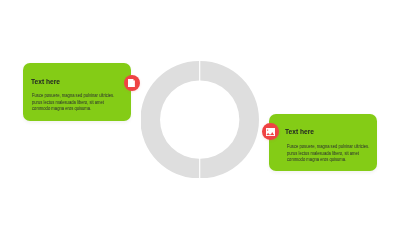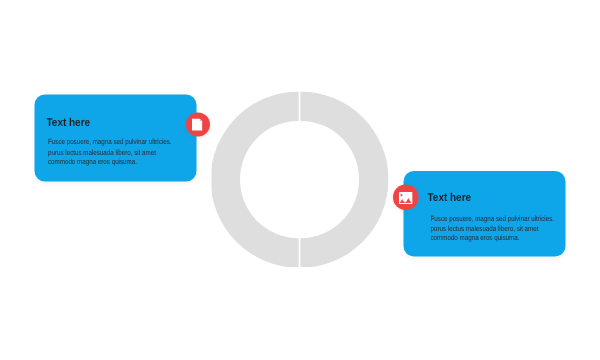--- a/index.html
+++ b/index.html
@@ -5,21 +5,21 @@
   html,body{margin:0;padding:0;}
   body{width:400px;height:225px;background:#ffffff;overflow:hidden;
        font-family:"Liberation Sans",sans-serif;-webkit-font-smoothing:antialiased;}
   #stage{position:relative;width:400px;height:225px;}
 
   
   .donut{position:absolute;left:141.4px;top:60.9px;width:117.4px;height:117.4px;}
   .donut svg{display:block;}
 
   
-  .card{position:absolute;background:#0ea5e9;border-radius:7px;
+  .card{position:absolute;background:#84cc16;border-radius:7px;
         box-shadow:0 1.5px 3.5px rgba(0,0,0,0.05);}
   #card1{left:22.5px;top:62.9px;width:108px;height:58.2px;}
   #card2{left:269px;top:114px;width:108px;height:57px;}
 
   .card-title{position:absolute;font-size:7.6px;font-weight:bold;color:#1f2024;
               white-space:nowrap;
               transform:scaleX(0.875) translateZ(0);transform-origin:left top;}
   .card-body{position:absolute;font-size:5px;font-weight:400;color:#2a2b30;
              line-height:6.5px;white-space:nowrap;
              transform:scaleX(0.83) translateZ(0);transform-origin:left top;}

